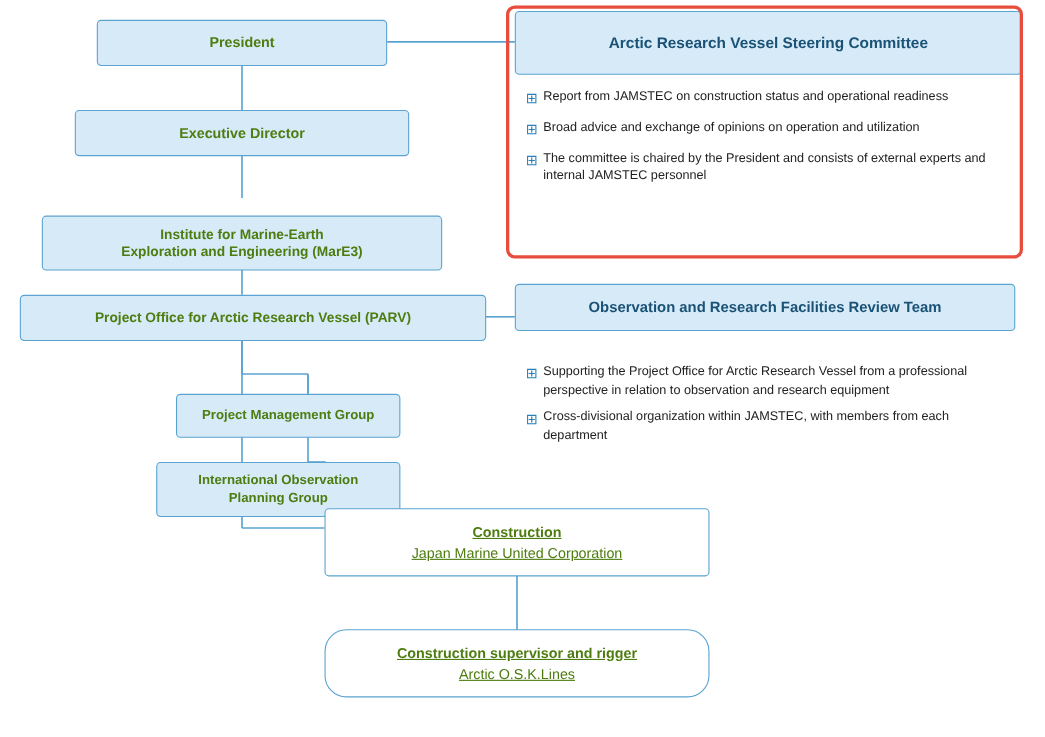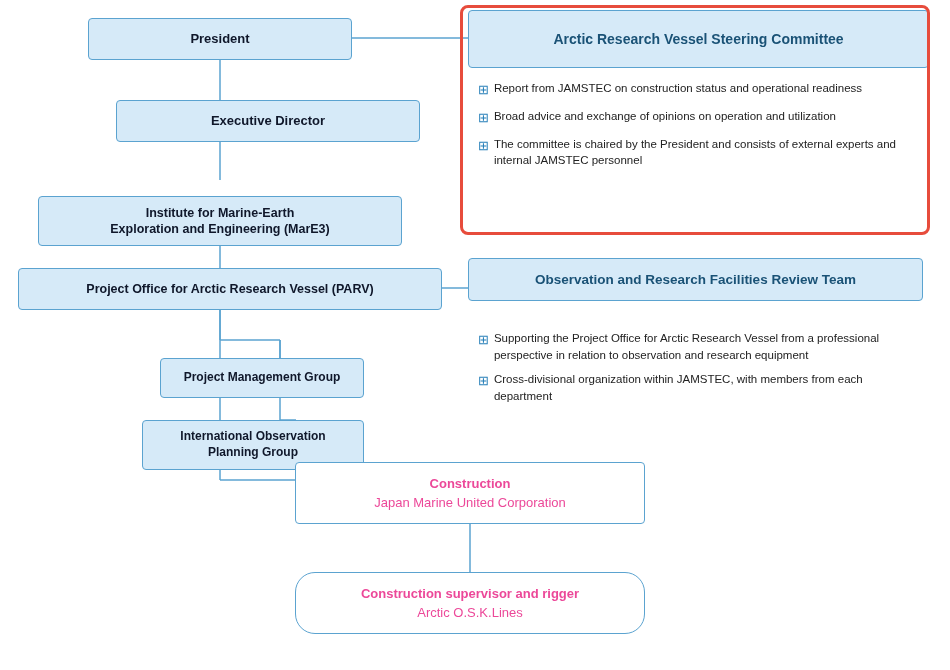--- a/index.html
+++ b/index.html
@@ -23,21 +23,21 @@
       position: absolute;
       background: #d6eaf8;
       border: 1.5px solid #5ba3d0;
       border-radius: 4px;
       display: flex;
       align-items: center;
       justify-content: center;
       text-align: center;
       font-size: 13px;
       font-weight: bold;
-      color: #0f172a;
+      color: #4d7c0f;
       padding: 6px 10px;
       line-height: 1.3;
     }
 
     .highlight-box {
       position: absolute;
       border: 3px solid #e74c3c;
       border-radius: 8px;
       background: transparent;
     }
@@ -76,23 +76,24 @@
     .bottom-box {
       position: absolute;
       background: #fff;
       border: 1.5px solid #5ba3d0;
       border-radius: 4px;
       display: flex;
       align-items: center;
       justify-content: center;
       text-align: center;
       font-size: 13px;
-      color: #ec4899;
+      color: #4d7c0f;
       padding: 8px 15px;
       line-height: 1.5;
+      text-decoration: underline;
     }
   </style>
 </head>
 <body>
 
 <div class="diagram">
 
   <svg class="connector-svg">
 
     <line x1="220" y1="58" x2="220" y2="100" stroke="#5ba3d0" stroke-width="1.5"></line>
@@ -115,21 +116,21 @@
     <line x1="220" y1="308" x2="220" y2="480" stroke="#5ba3d0" stroke-width="1.5"></line>
     <line x1="220" y1="480" x2="295" y2="480" stroke="#5ba3d0" stroke-width="1.5"></line>
 
     <line x1="470" y1="522" x2="470" y2="575" stroke="#5ba3d0" stroke-width="1.5"></line>
   </svg>
 
   <div class="org-box" style="left:88px; top:18px; width:264px; height:42px;">
     <span>President</span>
   </div>
 
-  <div class="org-box" style="left:68px; top:100px; width:304px; height:42px;margin-left:48px;">
+  <div class="org-box" style="left:68px; top:100px; width:304px; height:42px;">
     <span>Executive Director</span>
   </div>
 
   <div class="org-box" style="left:38px; top:196px; width:364px; height:50px; font-size:12.5px;">
     <span>Institute for Marine-Earth<br>Exploration and Engineering (MarE3)</span>
   </div>
 
   <div class="org-box" style="left:18px; top:268px; width:424px; height:42px; font-size:12.5px;">
     <span>Project Office for Arctic Research Vessel (PARV)</span>
   </div>

